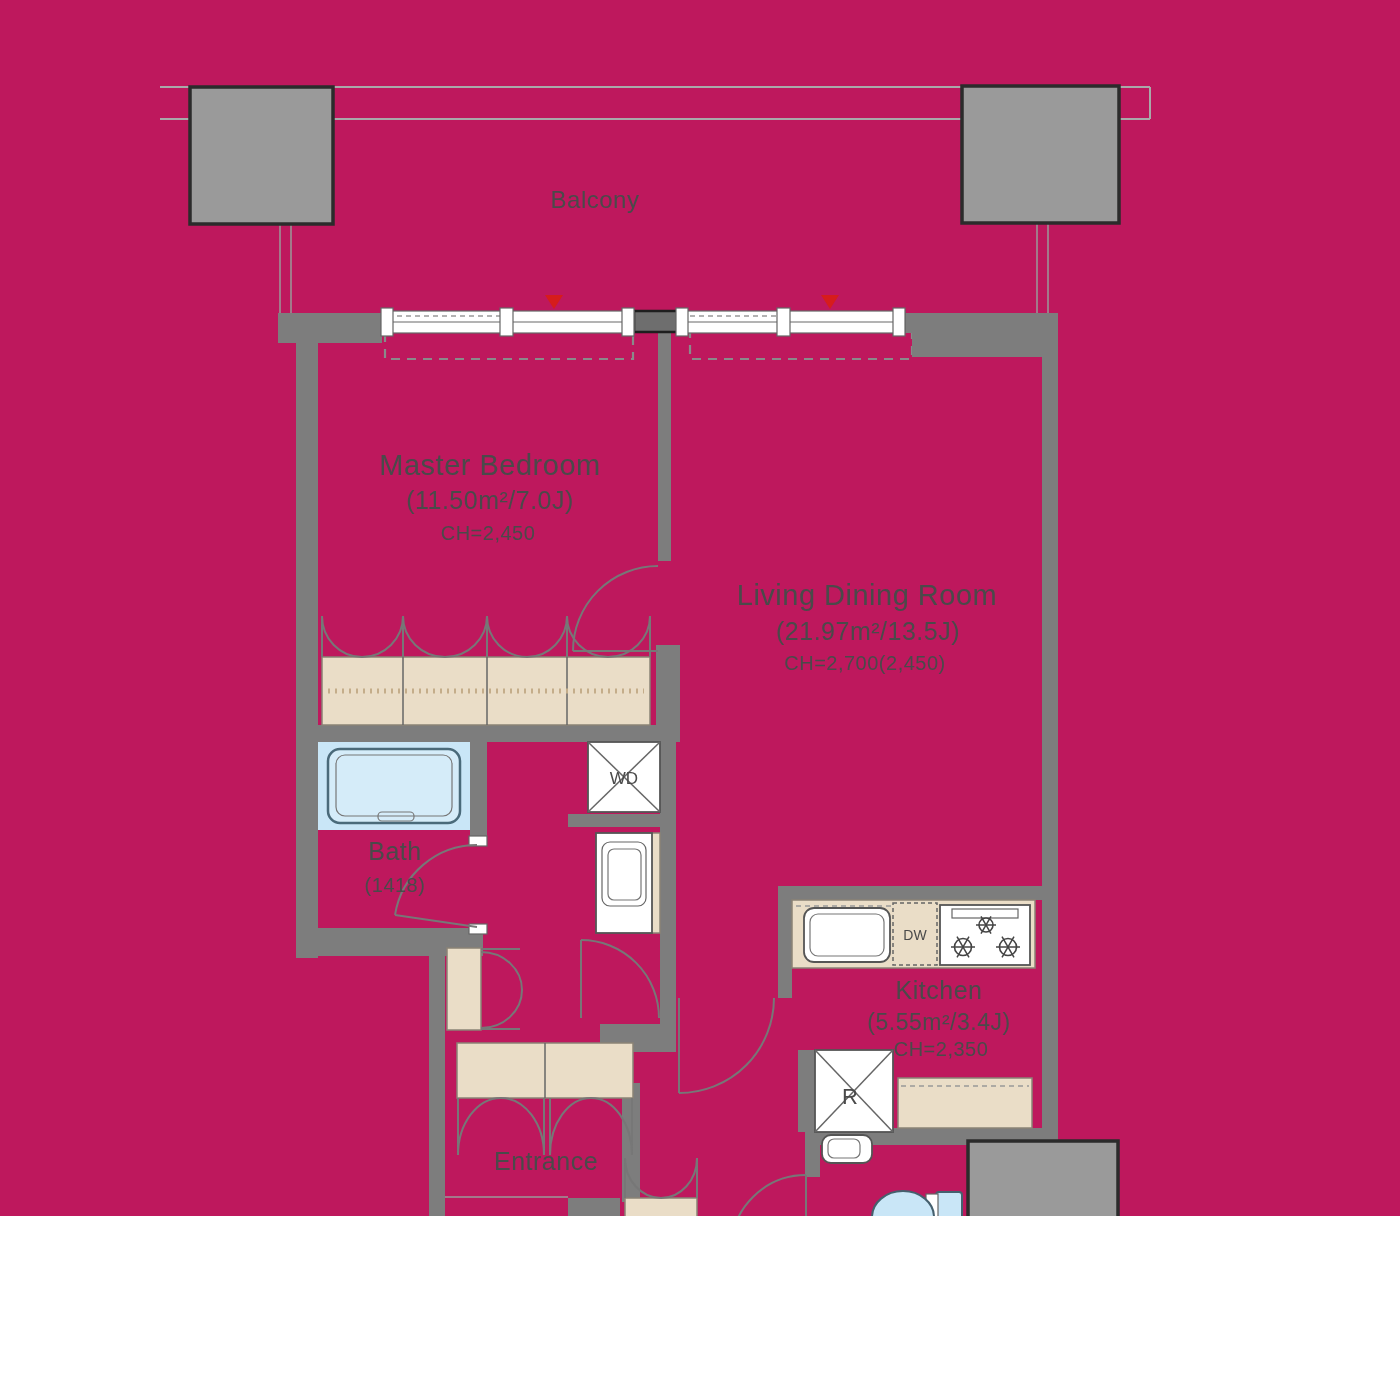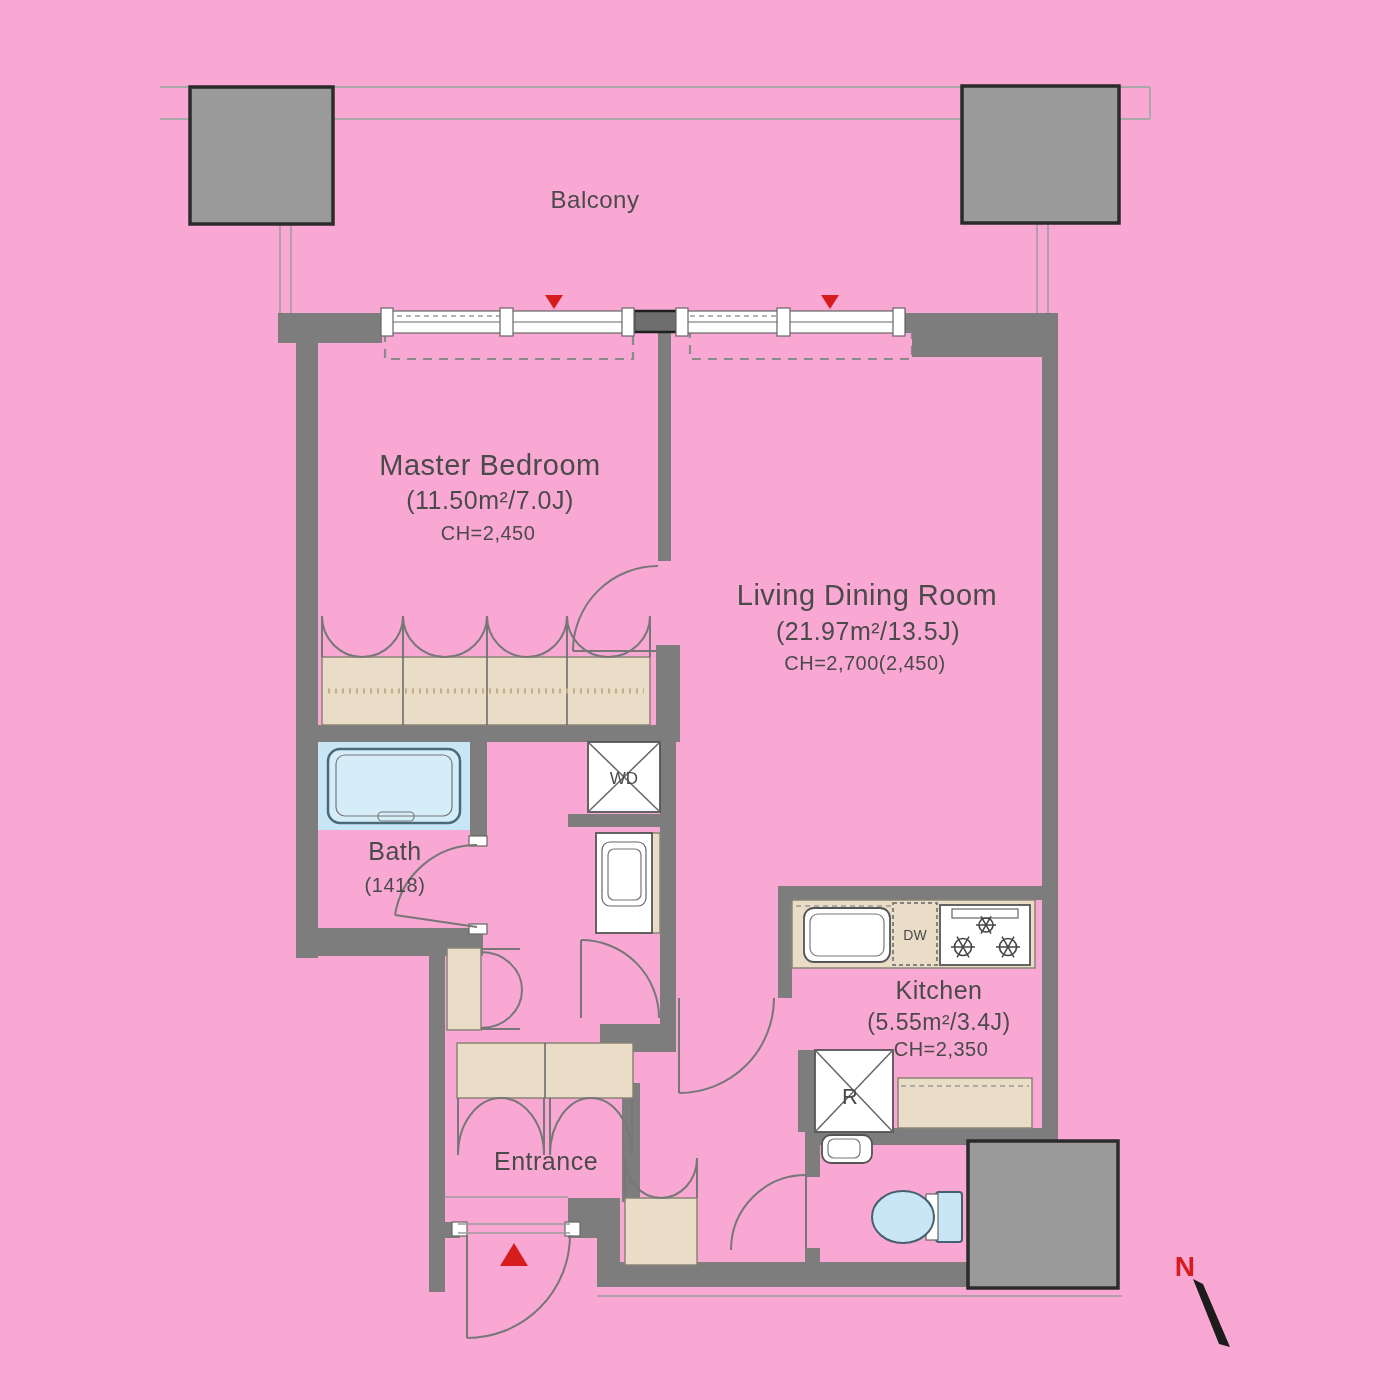--- a/index.html
+++ b/index.html
@@ -1,20 +1,20 @@
 <!DOCTYPE html>
 <html style="--wall: #7d7d7d; --column: #9a9a9a; --accent-red: #d61c1c; --cabinet-beige: #eaddc7; --water-blue: #c9e6f7; --text: #4a4a4a;"><head>
 <meta charset="utf-8">
 <style>
   :root{
     --wall:#7d7d7d; --column:#9a9a9a; --accent-red:#d61c1c;
     --cabinet-beige:#eaddc7; --water-blue:#c9e6f7; --text:#4a4a4a;
   }
   html,body{margin:0;padding:0;background:#ffffff;}
-  .stage{width:1400px;height:1400px;position:relative;background:#f9a8d4;margin:0 auto;text-align:center;}
+  .stage{width:1400px;height:1216px;position:relative;background:#be185d;margin:0 auto;text-align:center;}
   svg{display:block;}
   svg text{fill:var(--text);font-family:"Liberation Sans",sans-serif;text-anchor:middle;letter-spacing:.5px;}
   .t-name{font-size:29px;}
   .t-name2{font-size:25px;}
   .t-area{font-size:25px;}
   .t-ch{font-size:20px;}
   .t-balcony{font-size:24px;}
   .t-fix{font-size:17px;letter-spacing:0;}
   .t-fix-sm{font-size:14px;letter-spacing:0;}
   .t-fix-lg{font-size:22px;letter-spacing:0;}

